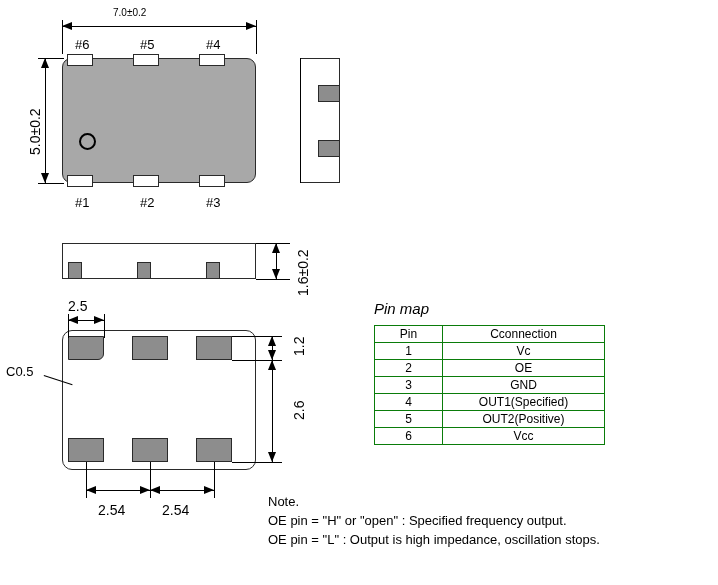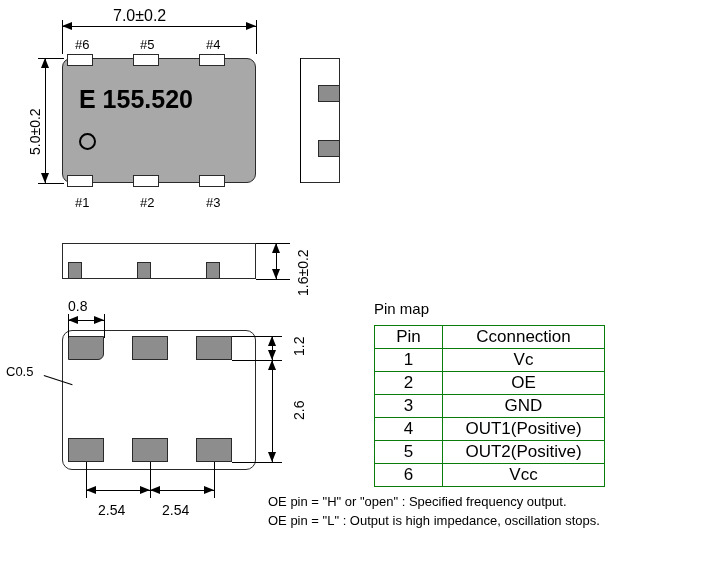--- a/index.html
+++ b/index.html
@@ -170,27 +170,28 @@
     border-right: 4.5px solid transparent;
     border-top: 10px solid #000;
   }
 
   
   .pinmap-title {
     position: absolute;
     left: 374px;
     top: 300px;
     font-size: 15px;
+    font-style: italic;
   }
   .pinmap {
     position: absolute;
     left: 374px;
     top: 325px;
     border-collapse: collapse;
-    font-size: 17px;
+    font-size: 12px;
   }
   .pinmap th, .pinmap td {
     border: 1.5px solid #0a7c0a;
     text-align: center;
     padding: 1px 4px;
     height: 17px;
     box-sizing: border-box;
     font-weight: normal;
   }
   .pinmap th:first-child, .pinmap td:first-child { width: 68px; }
@@ -204,21 +205,21 @@
     font-size: 13px;
     line-height: 19px;
   }
   .notes div { white-space: nowrap; }
 </style>
 </head>
 <body>
 
 <div class="stage">
 
-  <div class="txt" style="left:113px; top:8px; font-size:16px;">7.0±0.2</div>
+  <div class="txt" style="left:113px; top:8px; font-size:10px;">7.0±0.2</div>
   <div class="dimline-h" style="left:62px; top:26px; width:194px;"></div>
   <div class="arrow arr-left" style="left:62px; top:21.5px;"></div>
   <div class="arrow arr-right" style="left:246px; top:21.5px;"></div>
   <div class="extline" style="left:62px; top:20px; height:34px;"></div>
   <div class="extline" style="left:256px; top:20px; height:34px;"></div>
 
   <div class="txt vert" style="left:28px; top:155px; font-size:14px;">5.0±0.2</div>
   <div class="dimline-v" style="left:45px; top:58px; height:125px;"></div>
   <div class="arrow arr-up" style="left:40.5px; top:58px;"></div>
   <div class="arrow arr-down" style="left:40.5px; top:173px;"></div>
@@ -227,21 +228,20 @@
 
   <div class="txt" style="left:75px; top:38px;">#6</div>
   <div class="txt" style="left:140px; top:38px;">#5</div>
   <div class="txt" style="left:206px; top:38px;">#4</div>
 
   <div class="txt" style="left:75px; top:196px;">#1</div>
   <div class="txt" style="left:140px; top:196px;">#2</div>
   <div class="txt" style="left:206px; top:196px;">#3</div>
 
   <div class="pkg-top">
-    <div class="pkg-top-label-1">E   155.520</div>
     <div class="dot-mark"></div>
   </div>
 
   <div class="corner-lead" style="left:67px; top:54px; width:26px; height:12px;"></div>
   <div class="corner-lead" style="left:133px; top:54px; width:26px; height:12px;"></div>
   <div class="corner-lead" style="left:199px; top:54px; width:26px; height:12px;"></div>
 
   <div class="corner-lead" style="left:67px; top:175px; width:26px; height:12px;"></div>
   <div class="corner-lead" style="left:133px; top:175px; width:26px; height:12px;"></div>
   <div class="corner-lead" style="left:199px; top:175px; width:26px; height:12px;"></div>
@@ -269,21 +269,21 @@
   <div class="dimline-h" style="left:44px; top:375px; width:30px; transform:rotate(18deg); transform-origin:0 0;"></div>
 
   <div class="pad" style="left:68px; top:336px; width:36px; height:24px; border-radius:0 0 6px 0;"></div>
   <div class="pad" style="left:132px; top:336px; width:36px; height:24px;"></div>
   <div class="pad" style="left:196px; top:336px; width:36px; height:24px;"></div>
 
   <div class="pad" style="left:68px; top:438px; width:36px; height:24px;"></div>
   <div class="pad" style="left:132px; top:438px; width:36px; height:24px;"></div>
   <div class="pad" style="left:196px; top:438px; width:36px; height:24px;"></div>
 
-  <div class="txt" style="left:68px; top:299px; font-size:14px;">0.8</div>
+  <div class="txt" style="left:68px; top:299px; font-size:14px;">2.5</div>
   <div class="dimline-h" style="left:68px; top:320px; width:36px;"></div>
   <div class="arrow arr-left" style="left:68px; top:315.5px;"></div>
   <div class="arrow arr-right" style="left:94px; top:315.5px;"></div>
   <div class="extline" style="left:68px; top:314px; height:24px;"></div>
   <div class="extline" style="left:104px; top:314px; height:24px;"></div>
 
   <div class="txt vert" style="left:292px; top:356px; font-size:14px;">1.2</div>
   <div class="dimline-v" style="left:272px; top:336px; height:24px;"></div>
   <div class="arrow arr-up" style="left:267.5px; top:336px;"></div>
   <div class="arrow arr-down" style="left:267.5px; top:350px;"></div>
@@ -326,31 +326,32 @@
       <tr>
         <td>2</td>
         <td>OE</td>
       </tr>
       <tr>
         <td>3</td>
         <td>GND</td>
       </tr>
       <tr>
         <td>4</td>
-        <td>OUT1(Positive)</td>
+        <td>OUT1(Specified)</td>
       </tr>
       <tr>
         <td>5</td>
         <td>OUT2(Positive)</td>
       </tr>
       <tr>
         <td>6</td>
         <td>Vcc</td>
       </tr>
     </tbody>
   </table>
 
   <div class="notes">
+    <div>Note.</div>
     <div>OE pin = "H" or "open" : Specified frequency output.</div>
     <div>OE pin = "L" : Output is high impedance, oscillation stops.</div>
   </div>
 
 </div>
 
 </body></html>

